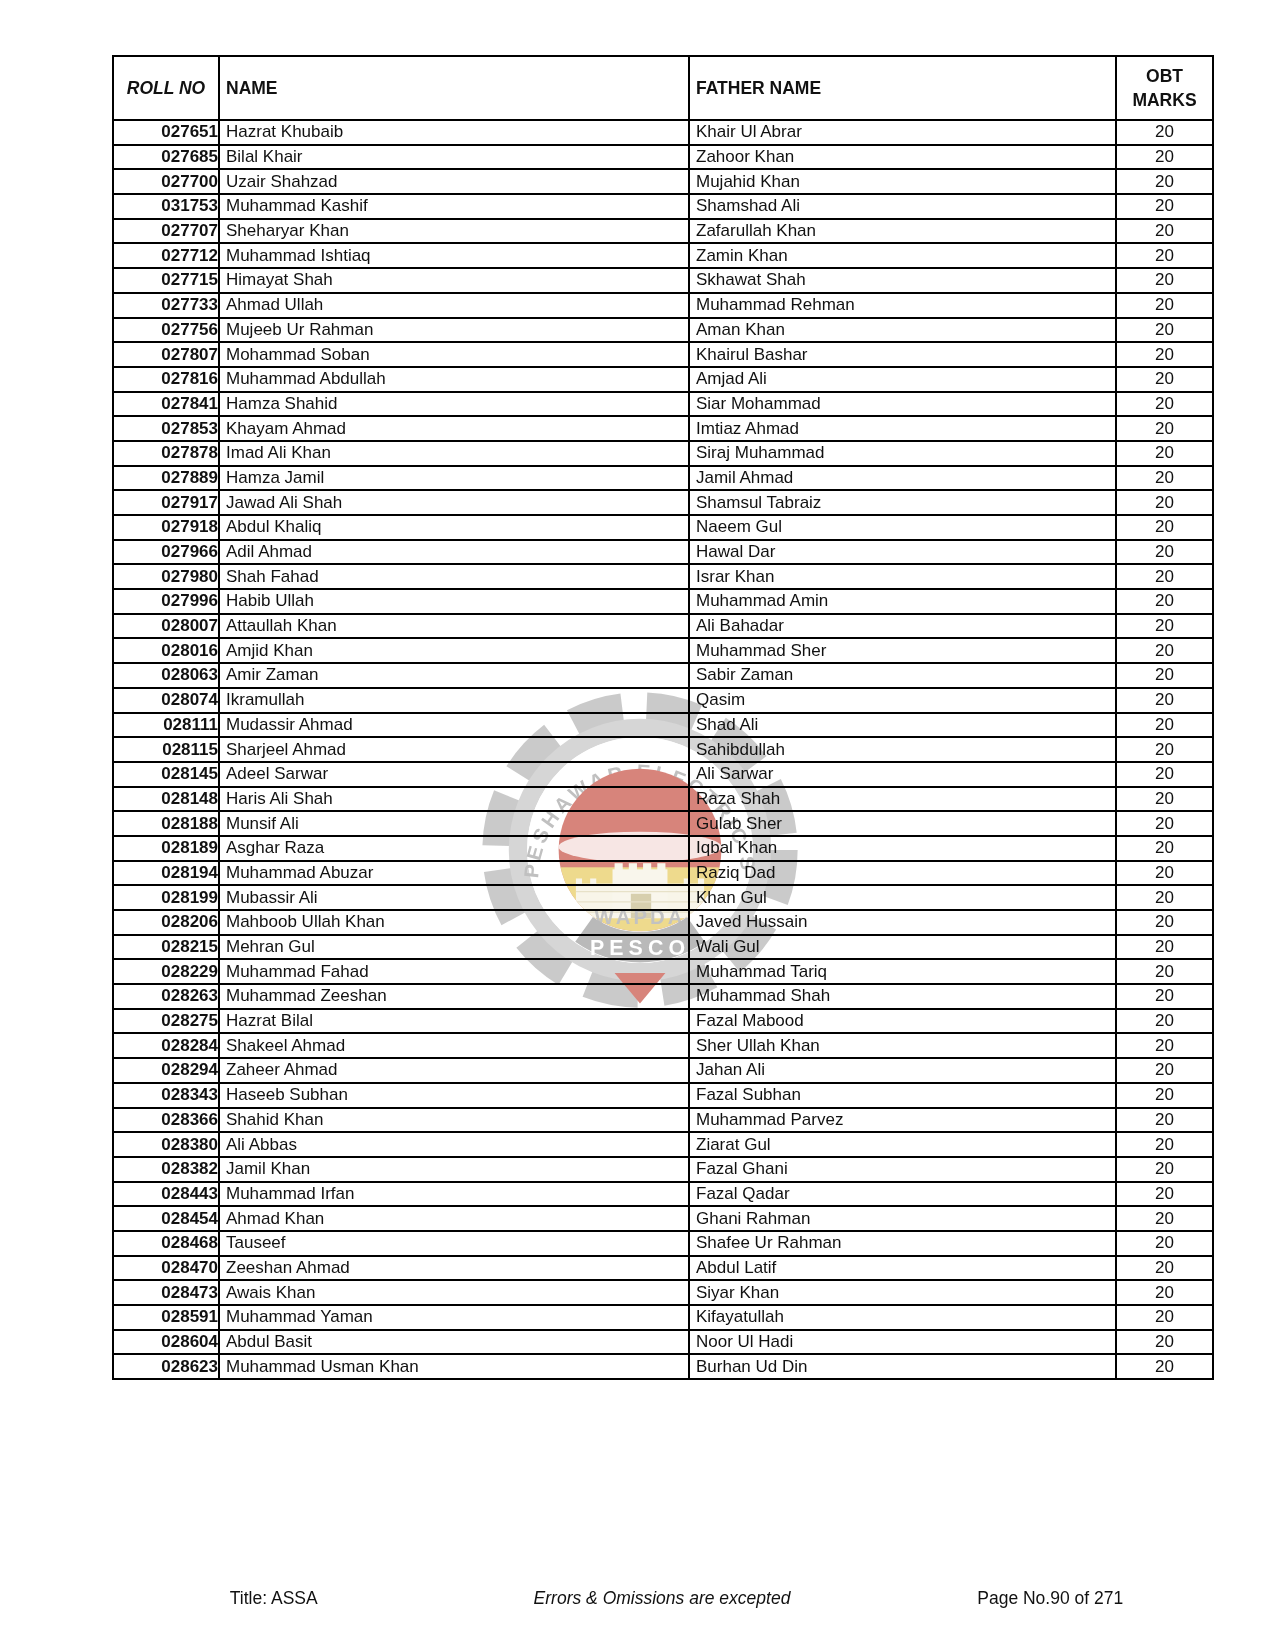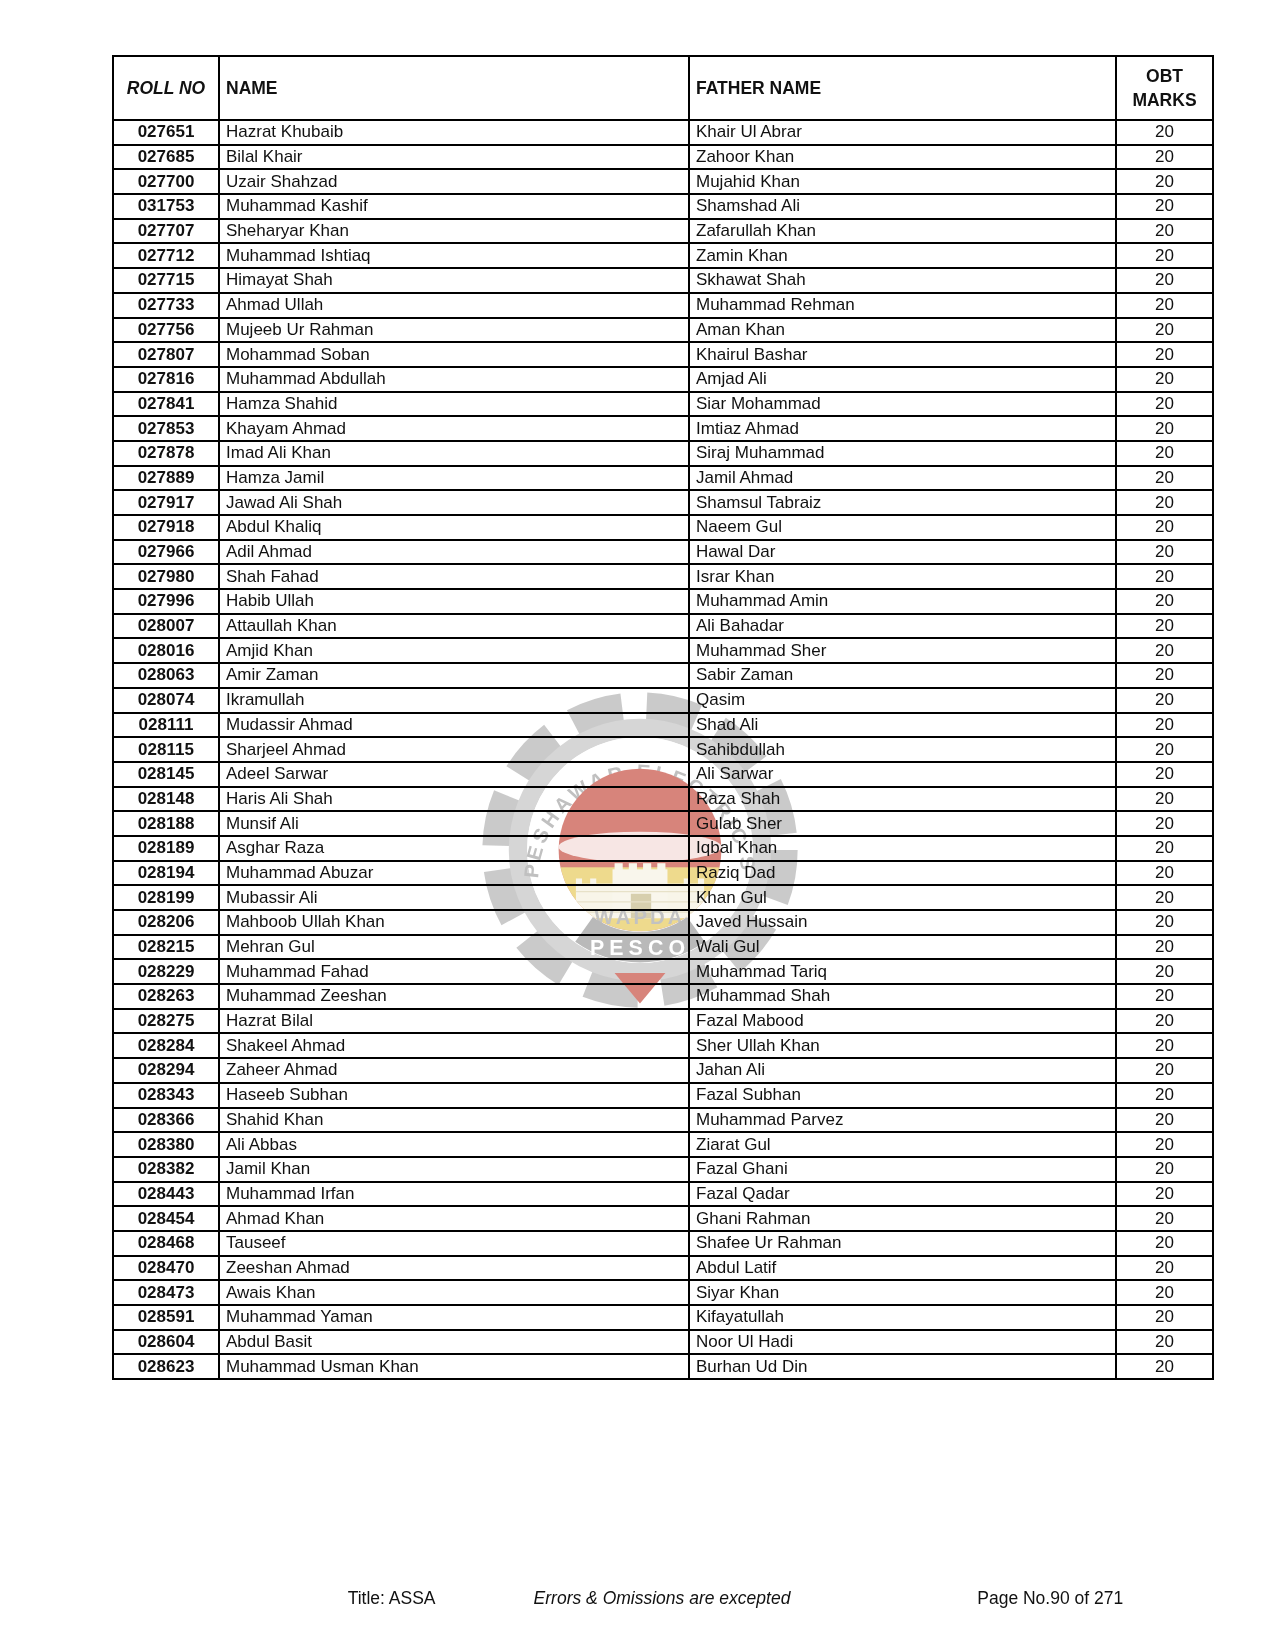--- a/index.html
+++ b/index.html
@@ -54,35 +54,35 @@
     vertical-align: middle;
     white-space: normal;
     line-height: 1.4;
   }
   table.results th.h-roll  { text-align: center; font-style: italic; }
   table.results th.h-name,
   table.results th.h-father { text-align: left; padding-left: 6px; }
   table.results th.h-obt   { padding: 0 2px; }
 
   table.results td { height: 24.7px; vertical-align: middle; }
-  td.c-roll  { text-align: center; font-weight: bold; }
+  td.c-roll  { text-align: right; font-weight: bold; }
   td.c-name, td.c-father { text-align: left; padding-left: 6px; }
   td.c-marks { text-align: center; }
 
   
   .footer {
     position: absolute;
     left: 112px; right: 63px;
     top: 1588px;
     display: flex;
     align-items: baseline;
     font-size: 17.5px;
     z-index: 1;
   }
-  .footer .f-left   { flex: 1; text-align: right;   }
+  .footer .f-left   { flex: 1; text-align: center;   }
   .footer .f-center { flex: 1.4; text-align: center; font-style: italic; }
   .footer .f-right  { flex: 1; text-align: center;  }
 </style>
 </head>
 <body>
 
 <div class="page">
 
   <svg class="watermark" viewBox="0 0 350 350" xmlns="http://www.w3.org/2000/svg">
     <defs>

